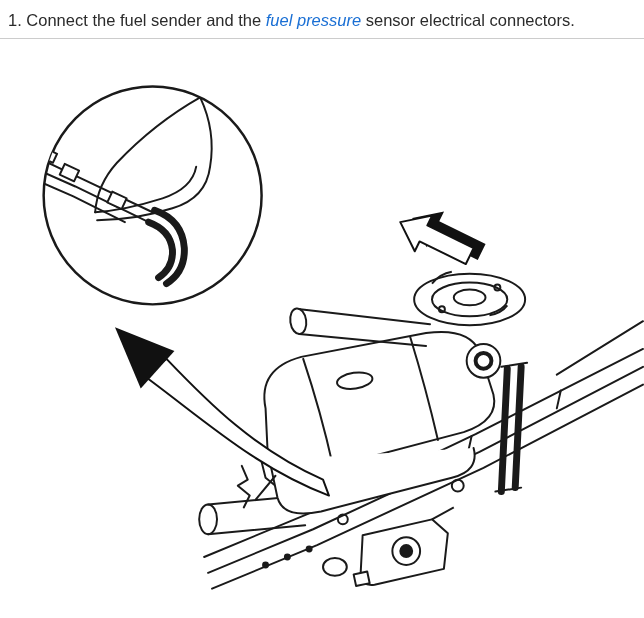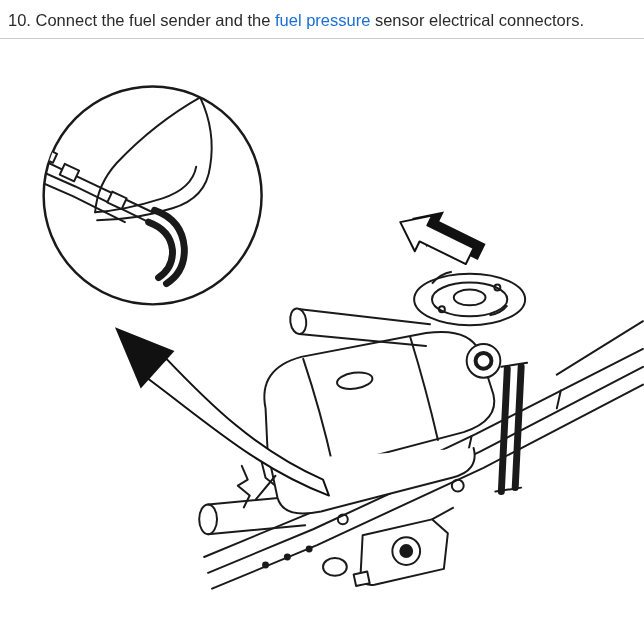--- a/index.html
+++ b/index.html
@@ -11,37 +11,38 @@
   .step-line{
     padding:9px 10px 0 8px;
     font-size:16.5px;
     line-height:1.35;
     color:#2b2b2b;
     white-space:nowrap;
   }
   .step-line .link{
     color:#1a6fd4;
     cursor:pointer;
+    font-style:italic;
   }
   .divider{
     border:none;
     border-top:1px solid #cccccc;
     margin:7px 0 0 0;
   }
   .diagram-wrap{
     margin-top:30px;
     padding-left:6px;
   }
   svg{display:block;}
 </style>
 </head>
 <body>
 
 <div class="step-line">
-  <span>10. Connect the fuel sender and the </span><span class="link">fuel pressure</span><span> sensor electrical connectors.</span>
+  <span>1. Connect the fuel sender and the </span><span class="link">fuel pressure</span><span> sensor electrical connectors.</span>
 </div>
 
 <hr class="divider">
 
 <div class="diagram-wrap">
 <svg width="638" height="548" viewBox="0 0 644 548">
   <defs>
     <clipPath id="insetClip">
           <circle cx="148" cy="125" r="110"></circle>
         </clipPath>

